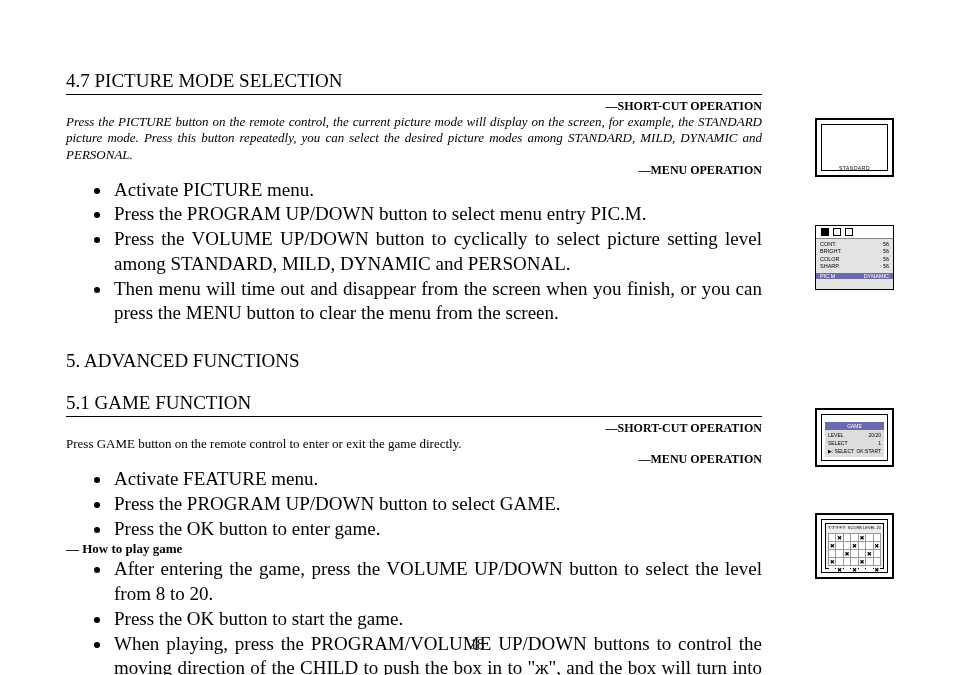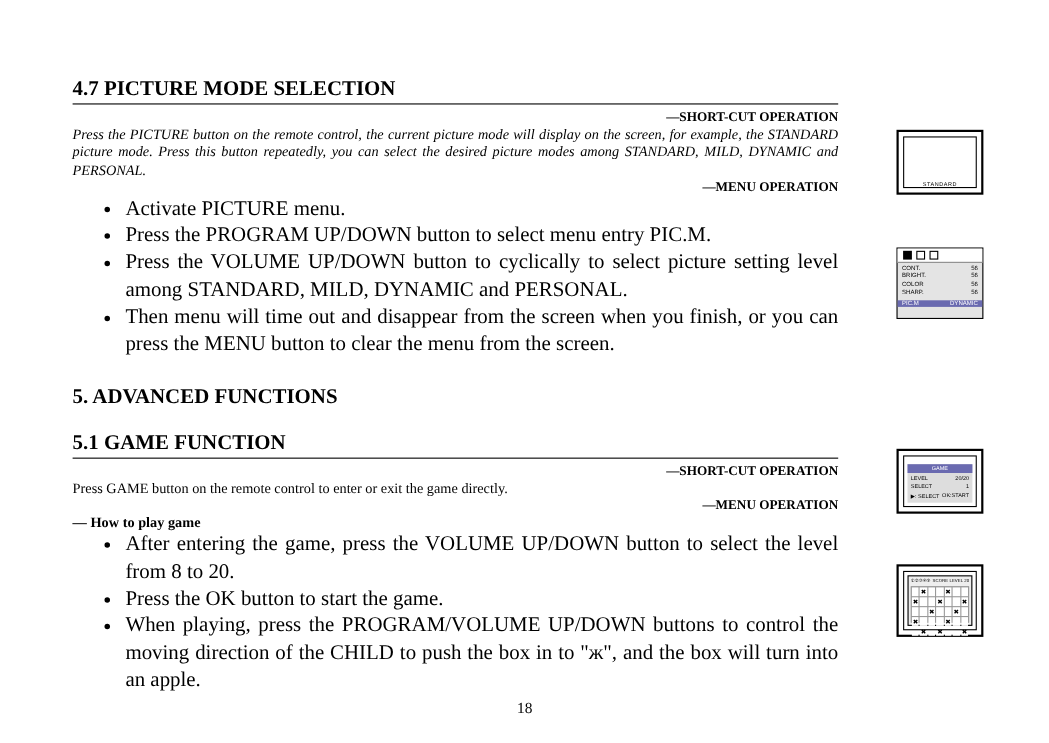--- a/index.html
+++ b/index.html
@@ -8,21 +8,21 @@
       font-family: "Times New Roman", Times, serif;
       color: #000;
       width: 954px;
       height: 675px;
       padding: 70px 60px 20px 66px;
       position: relative;
     }
     .section { margin-bottom: 18px; }
     .section-title {
       font-size: 19px;
-      font-weight: bold;
+      font-weight: normal;
       border-bottom: 1.5px solid #000;
       padding-bottom: 2px;
       margin-bottom: 4px;
     }
     .body-text {
       font-size: 13px;
       line-height: 1.25;
     }
     .body-text p { margin: 0; }
     .justified { text-align: justify; font-style: italic; }
@@ -105,20 +105,25 @@
   <div class="section-title" style="border-bottom:none;">5.   ADVANCED FUNCTIONS</div>
 </div>
 
 <div class="section text-col" style="margin-top: 4px;">
   <div class="section-title">5.1 GAME FUNCTION</div>
   <div class="body-text">
     <p class="subhead">—SHORT-CUT OPERATION</p>
     <p>Press GAME button on the remote control to enter or exit the game directly.</p>
     <p class="subhead">—MENU OPERATION</p>
   </div>
+  <ul class="bullets">
+    <li>Activate FEATURE menu.</li>
+    <li>Press the PROGRAM UP/DOWN button to select GAME.</li>
+    <li>Press the OK button to enter game.</li>
+  </ul>
   <div class="body-text">
     <p class="subhead-bold-italic">— How to play game</p>
   </div>
   <ul class="bullets">
     <li>After entering the game, press the VOLUME UP/DOWN button to select the level from 8 to 20.</li>
     <li>Press the OK button to start the game.</li>
     <li>When playing, press the PROGRAM/VOLUME UP/DOWN buttons to control the moving direction of the CHILD to push the box in to "ж", and the box will turn into an apple.</li>
   </ul>
 </div>
 

